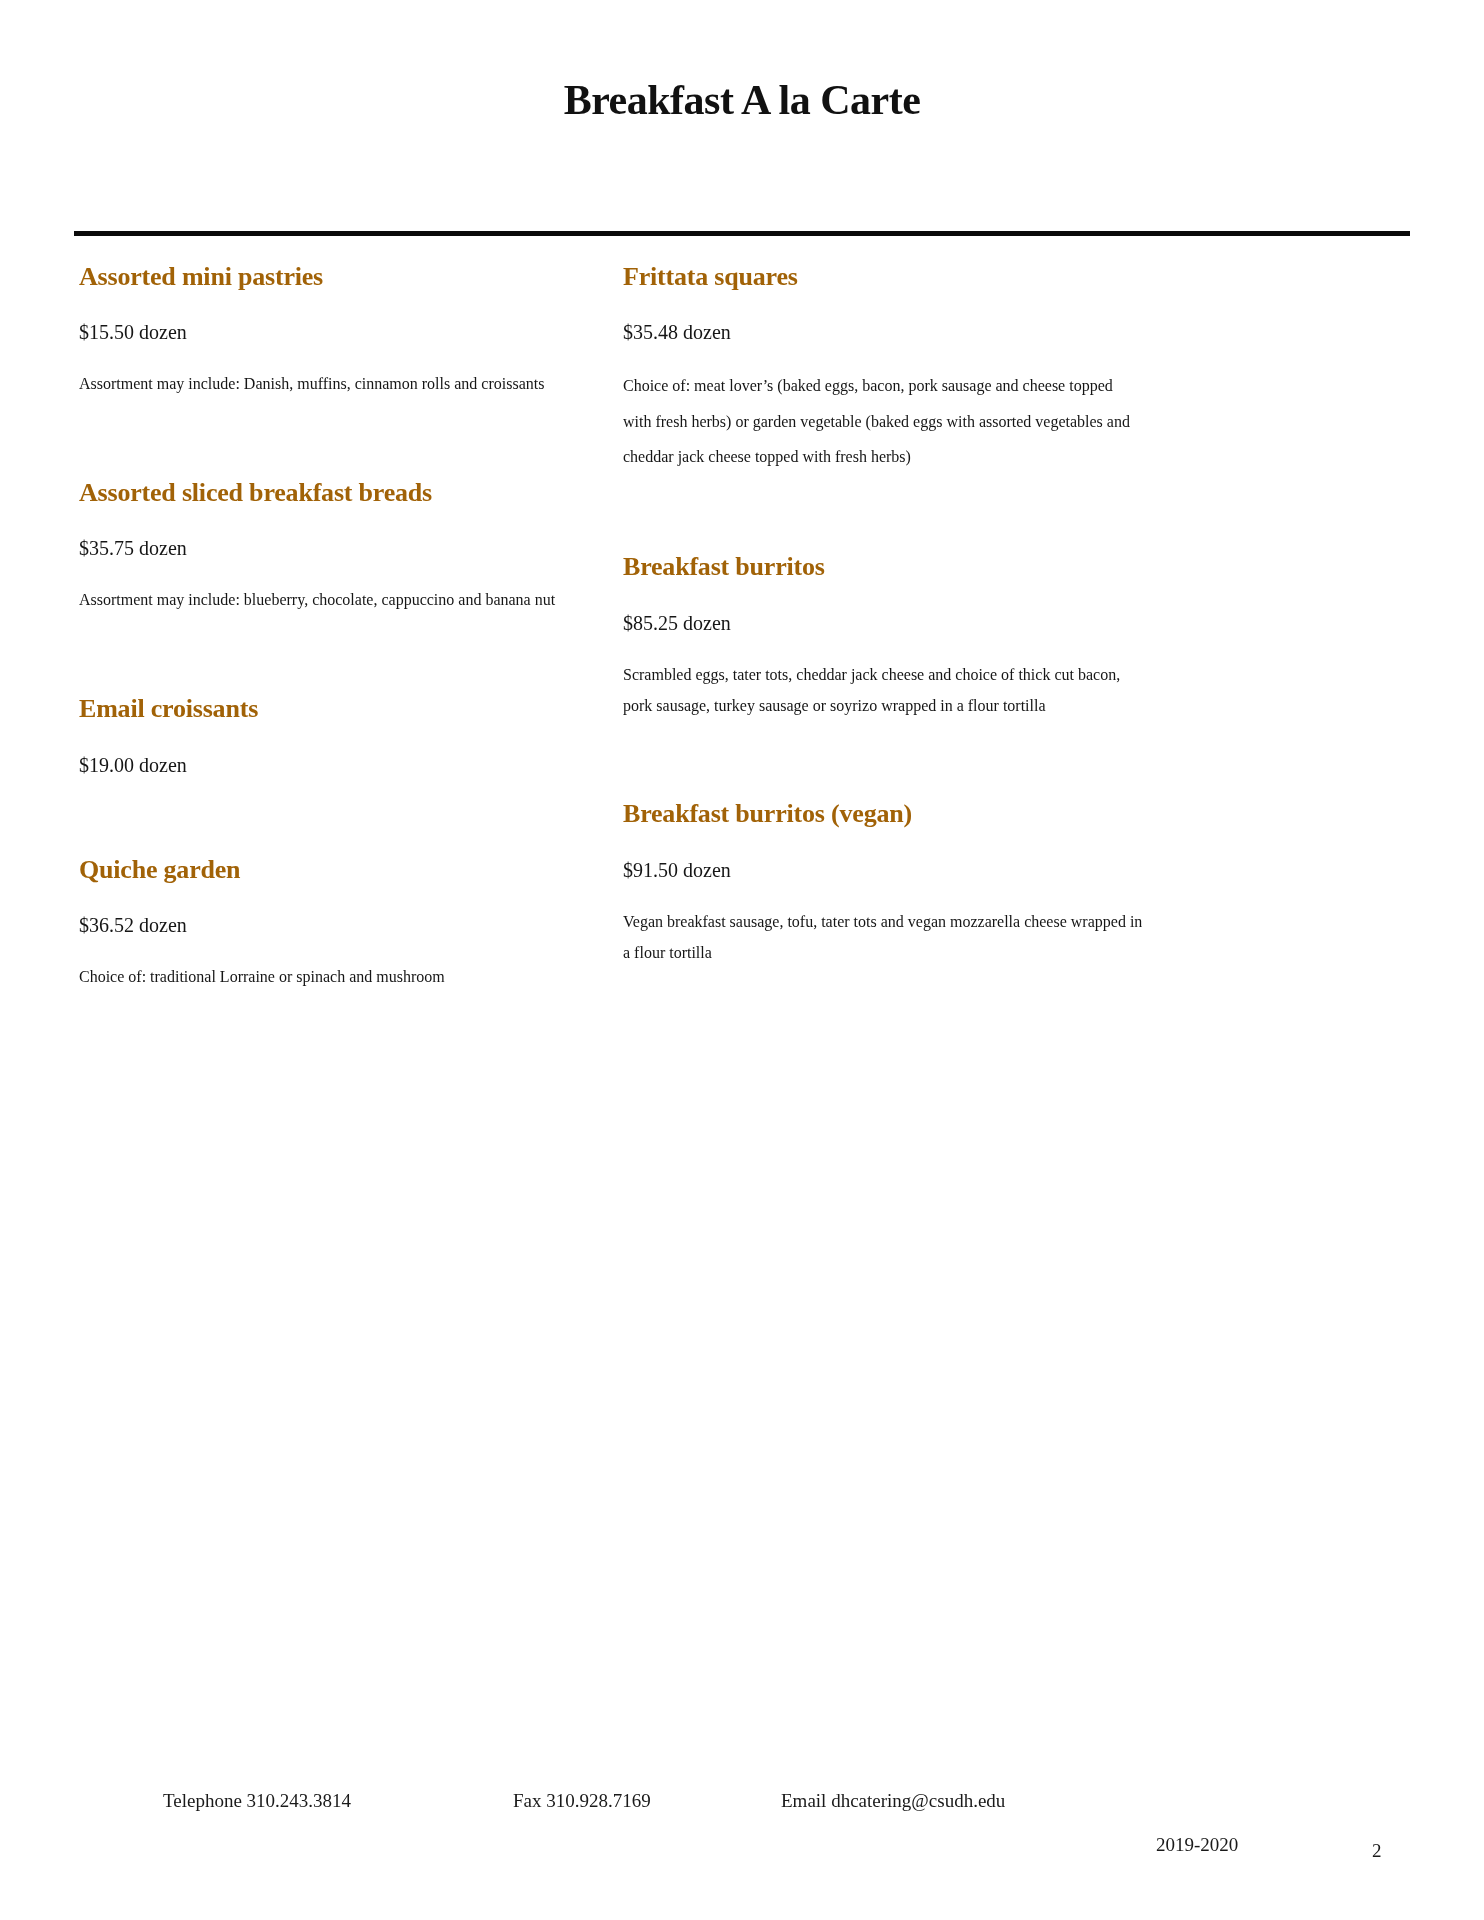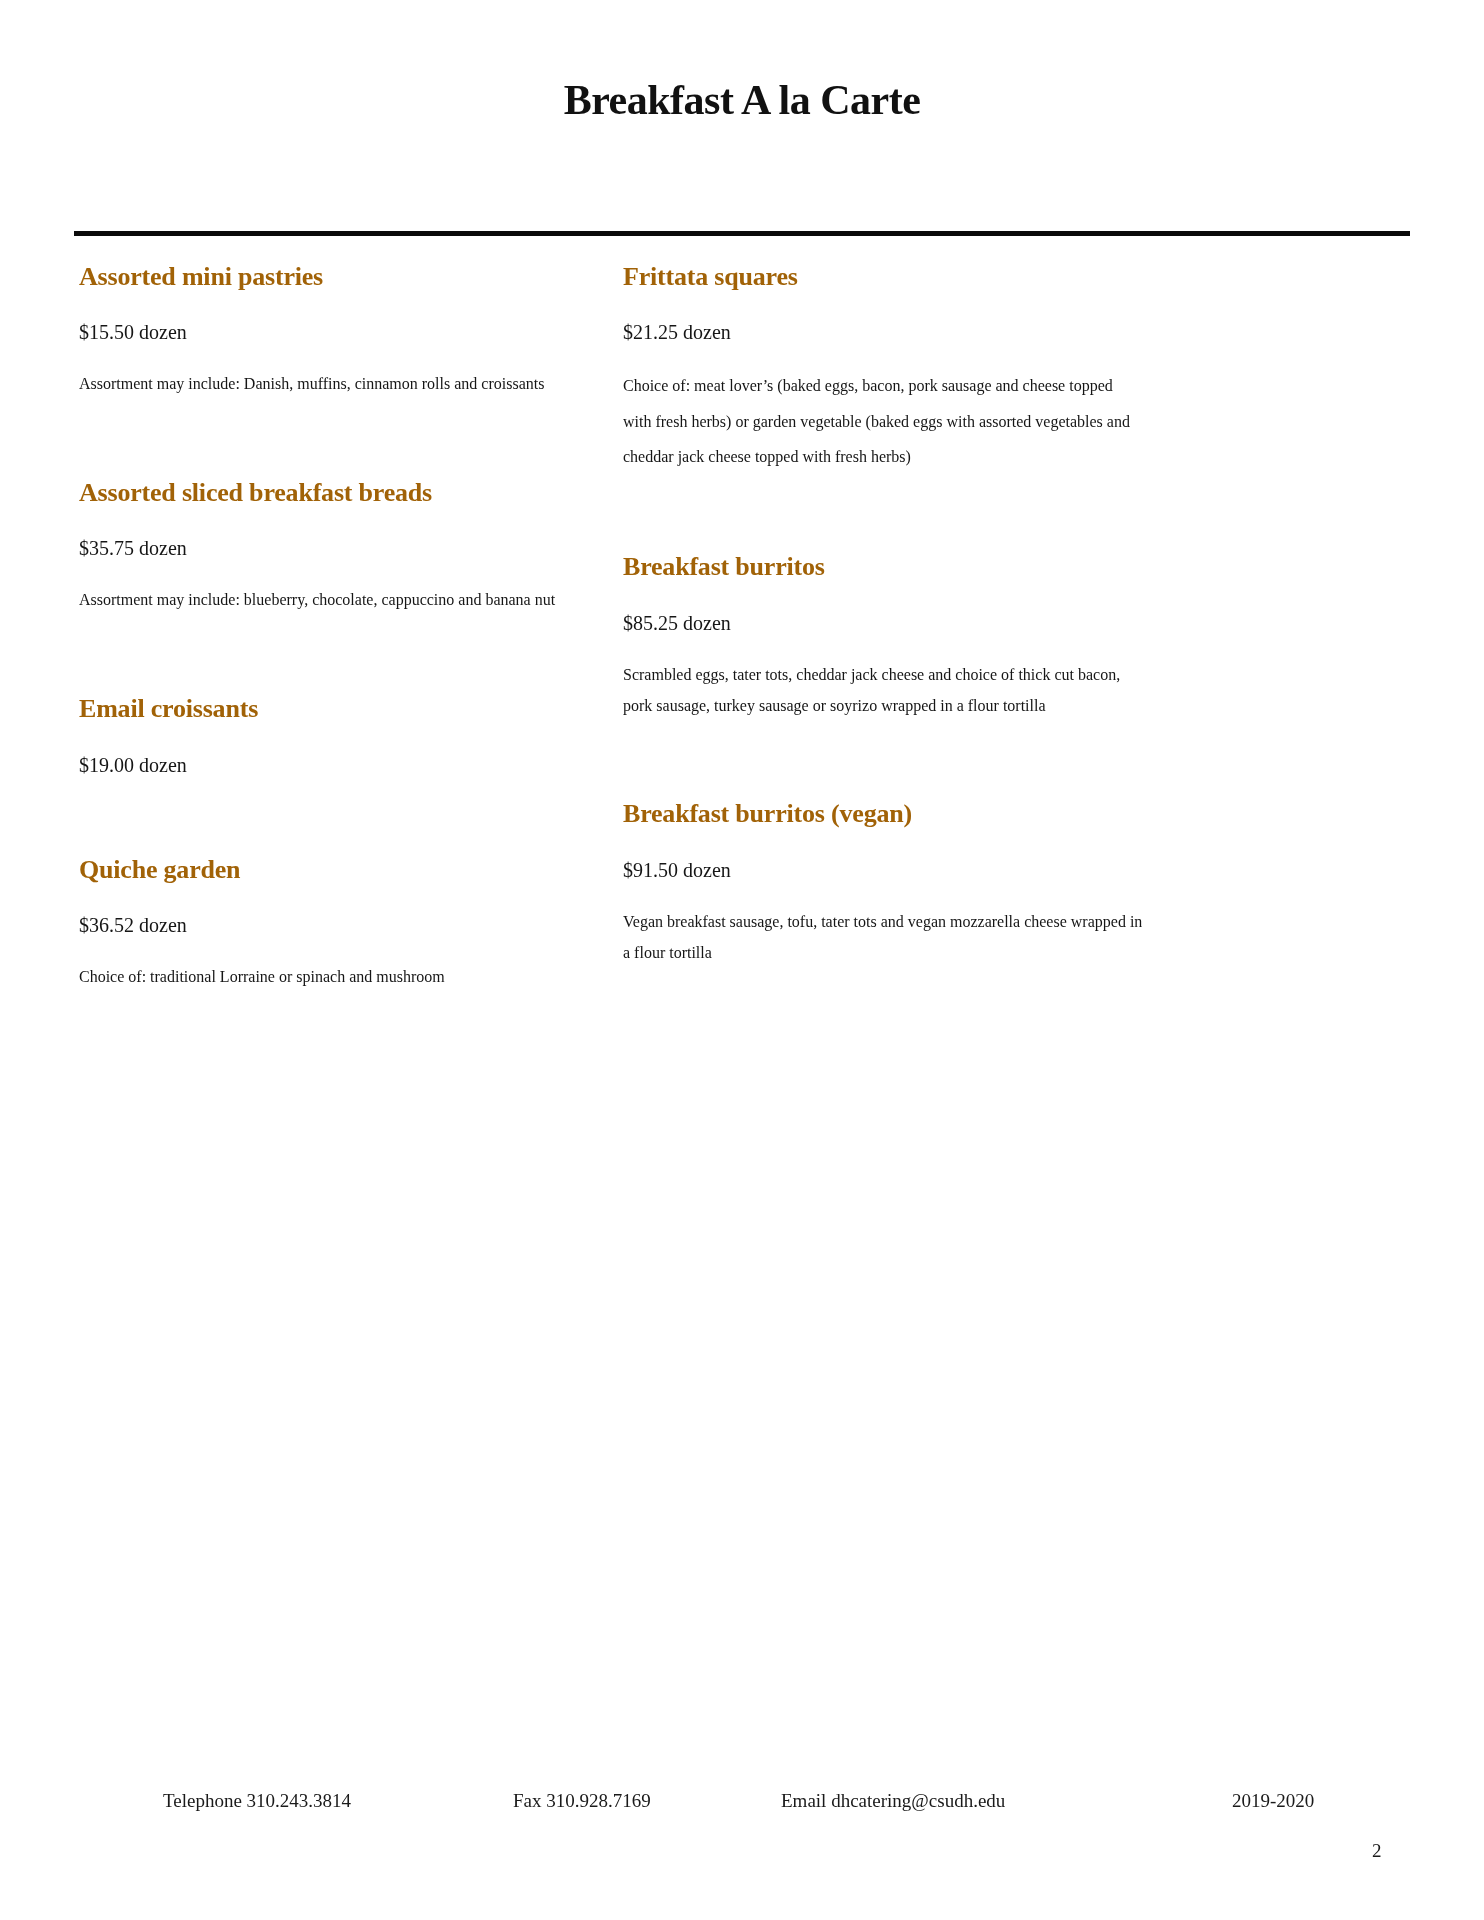--- a/index.html
+++ b/index.html
@@ -56,21 +56,21 @@
     top: 1790px;
     left: 0;
     width: 100%;
     font-size: 19px;
     color: #1a1a1a;
   }
   .footer span { position: absolute; white-space: nowrap; }
   .footer .f-tel   { left: 163px; text-align: right; }
   .footer .f-fax   { left: 513px; }
   .footer .f-email { left: 772px; margin-left: 9px; }
-  .footer .f-year  { left: 1232px; }
+  .footer .f-year  { left: 1156px; margin-top: 44px; }
   .page-number {
     position: absolute;
     top: 1840px;
     left: 1372px;
     font-size: 19px;
     color: #1a1a1a;
   }
 </style>
 </head>
 <body>
@@ -105,21 +105,21 @@
       <div class="item-price">$36.52 dozen</div>
       <div class="item-desc">Choice of: traditional Lorraine or spinach and mushroom</div>
     </div>
 
   </div>
 
   <div class="col">
 
     <div class="menu-item">
       <div class="item-name">Frittata squares</div>
-      <div class="item-price">$21.25 dozen</div>
+      <div class="item-price">$35.48 dozen</div>
       <div class="item-desc lh-wide">Choice of: meat lover’s (baked eggs, bacon, pork sausage and cheese topped with fresh herbs) or garden vegetable (baked eggs with assorted vegetables and cheddar jack cheese topped with fresh herbs)</div>
     </div>
 
     <div class="menu-item">
       <div class="item-name">Breakfast burritos</div>
       <div class="item-price">$85.25 dozen</div>
       <div class="item-desc">Scrambled eggs, tater tots, cheddar jack cheese and choice of thick cut bacon, pork sausage, turkey sausage or soyrizo wrapped in a flour tortilla</div>
     </div>
 
     <div class="menu-item">

